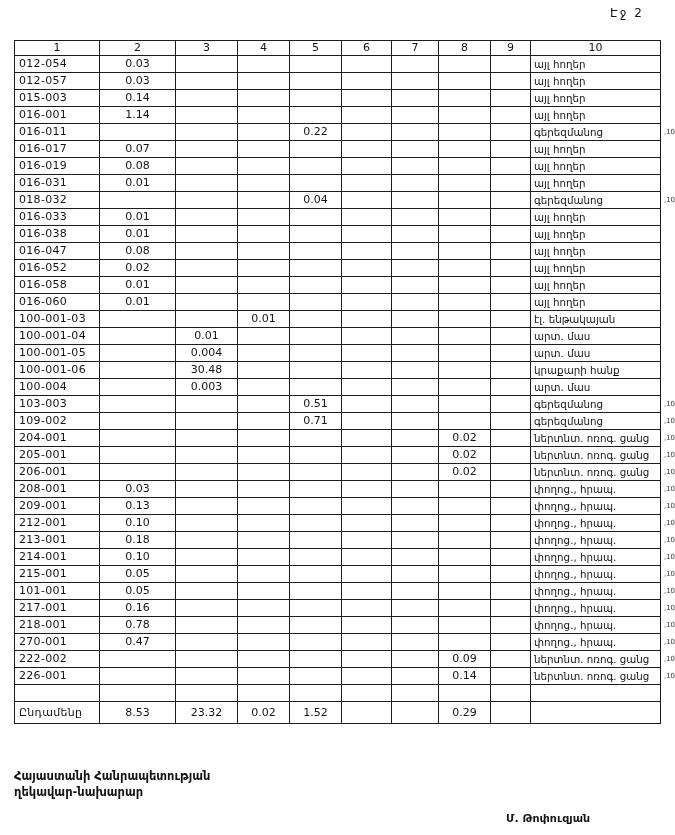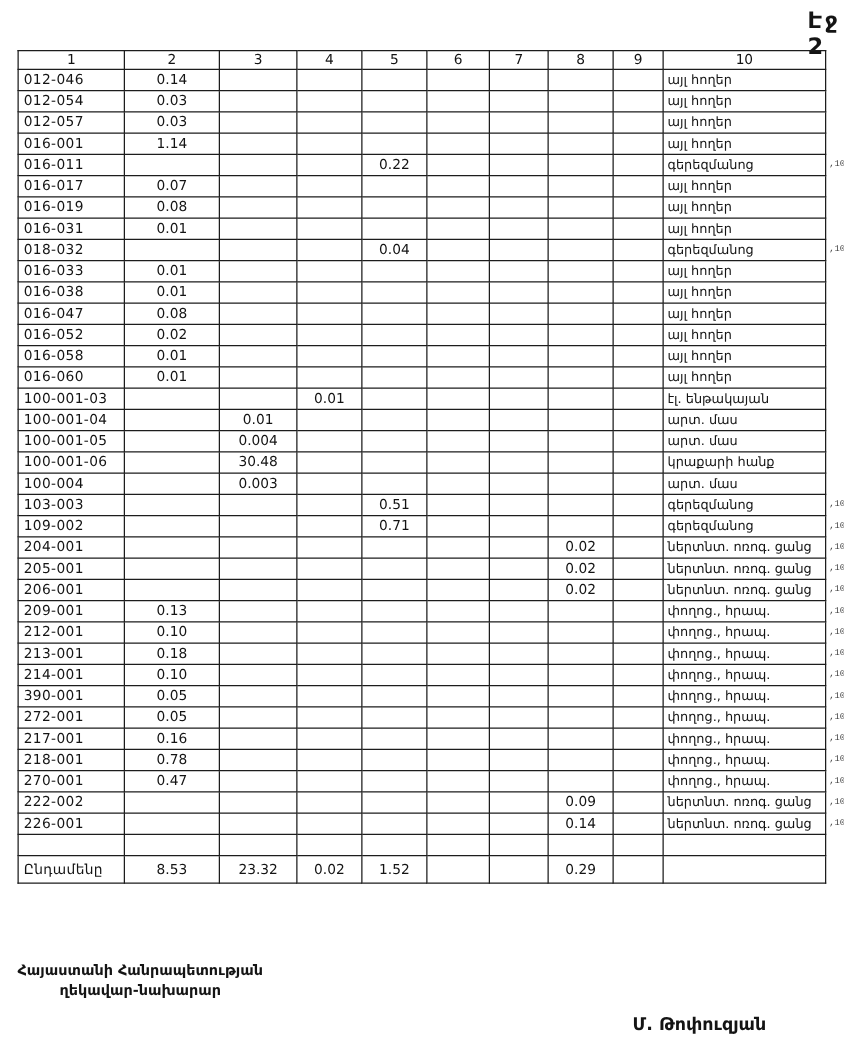--- a/index.html
+++ b/index.html
@@ -6,21 +6,21 @@
   body {
     width: 675px; height: 835px;
     background: #ffffff;
     color: #141414;
     font-family: "DejaVu Sans", sans-serif;
     position: relative;
     overflow: hidden;
   }
   .page-label {
     position: absolute; top: 6px; left: 610px;
-    font-size: 18px; font-weight: bold; letter-spacing: 2px; margin-left: 36px;
+    font-size: 12px; font-weight: normal; letter-spacing: 2px;
   }
   table.sheet {
     position: absolute; left: 14px; top: 40px;
     border-collapse: collapse; table-layout: fixed;
     width: 662px;
   }
   .sheet th, .sheet td {
     border: 1px solid #1c1c1c;
     font-weight: normal;
     font-size: 11px;
@@ -32,30 +32,30 @@
   }
   .sheet thead th { height: 14px; line-height: 14px; text-align: center; }
   .sheet td.cell-c1 { text-align: left; padding-left: 4px; letter-spacing: 0.3px; }
   .sheet td.cell-c2, .sheet td.cell-c3, .sheet td.cell-c4, .sheet td.cell-c5,
   .sheet td.cell-c6, .sheet td.cell-c7, .sheet td.cell-c8, .sheet td.cell-c9 {
     text-align: center;
   }
   .sheet td.cell-c10 { text-align: left; font-size: 10.3px; padding-left: 3px; }
   .sheet .note-cell, .sheet th.note-cell {
     border: none; font-size: 7px; color: #3a3a3a;
-    padding: 0 0 0 2px; text-align: right; font-family: Liberation Mono, monospace;
+    padding: 0 0 0 2px; text-align: center;
   }
   .sheet tfoot td { height: 21px; line-height: 21px; }
   .footer-block {
     position: absolute; left: 14px; top: 768px;
-    font-size: 11.5px; font-weight: bold; line-height: 16px; text-align: center;
+    font-size: 11.5px; font-weight: bold; line-height: 16px;
   }
   .signature {
     position: absolute; left: 506px; top: 812px;
-    font-size: 14px; font-weight: bold;
+    font-size: 11px; font-weight: bold;
   }
 </style>
 </head>
 <body>
 
 <div class="page">
 
   <div class="page-label">Էջ 2</div>
 
   <table class="sheet">
@@ -82,33 +82,20 @@
           <th class="head-cell">6</th>
           <th class="head-cell">7</th>
           <th class="head-cell">8</th>
           <th class="head-cell">9</th>
           <th class="head-cell">10</th>
           <th class="note-cell"></th>
         </tr>
     </thead>
     <tbody>
         <tr>
-          <td class="cell-c1">012-046</td>
-          <td class="cell-c2">0.14</td>
-          <td class="cell-c3"></td>
-          <td class="cell-c4"></td>
-          <td class="cell-c5"></td>
-          <td class="cell-c6"></td>
-          <td class="cell-c7"></td>
-          <td class="cell-c8"></td>
-          <td class="cell-c9"></td>
-          <td class="cell-c10">այլ հողեր</td>
-          <td class="note-cell"></td>
-        </tr>
-        <tr>
           <td class="cell-c1">012-054</td>
           <td class="cell-c2">0.03</td>
           <td class="cell-c3"></td>
           <td class="cell-c4"></td>
           <td class="cell-c5"></td>
           <td class="cell-c6"></td>
           <td class="cell-c7"></td>
           <td class="cell-c8"></td>
           <td class="cell-c9"></td>
           <td class="cell-c10">այլ հողեր</td>
@@ -121,20 +108,33 @@
           <td class="cell-c4"></td>
           <td class="cell-c5"></td>
           <td class="cell-c6"></td>
           <td class="cell-c7"></td>
           <td class="cell-c8"></td>
           <td class="cell-c9"></td>
           <td class="cell-c10">այլ հողեր</td>
           <td class="note-cell"></td>
         </tr>
         <tr>
+          <td class="cell-c1">015-003</td>
+          <td class="cell-c2">0.14</td>
+          <td class="cell-c3"></td>
+          <td class="cell-c4"></td>
+          <td class="cell-c5"></td>
+          <td class="cell-c6"></td>
+          <td class="cell-c7"></td>
+          <td class="cell-c8"></td>
+          <td class="cell-c9"></td>
+          <td class="cell-c10">այլ հողեր</td>
+          <td class="note-cell"></td>
+        </tr>
+        <tr>
           <td class="cell-c1">016-001</td>
           <td class="cell-c2">1.14</td>
           <td class="cell-c3"></td>
           <td class="cell-c4"></td>
           <td class="cell-c5"></td>
           <td class="cell-c6"></td>
           <td class="cell-c7"></td>
           <td class="cell-c8"></td>
           <td class="cell-c9"></td>
           <td class="cell-c10">այլ հողեր</td>
@@ -407,20 +407,33 @@
           <td class="cell-c4"></td>
           <td class="cell-c5"></td>
           <td class="cell-c6"></td>
           <td class="cell-c7"></td>
           <td class="cell-c8">0.02</td>
           <td class="cell-c9"></td>
           <td class="cell-c10">ներտնտ. ոռոգ. ցանց</td>
           <td class="note-cell">,10</td>
         </tr>
         <tr>
+          <td class="cell-c1">208-001</td>
+          <td class="cell-c2">0.03</td>
+          <td class="cell-c3"></td>
+          <td class="cell-c4"></td>
+          <td class="cell-c5"></td>
+          <td class="cell-c6"></td>
+          <td class="cell-c7"></td>
+          <td class="cell-c8"></td>
+          <td class="cell-c9"></td>
+          <td class="cell-c10">փողոց., հրապ.</td>
+          <td class="note-cell">,10</td>
+        </tr>
+        <tr>
           <td class="cell-c1">209-001</td>
           <td class="cell-c2">0.13</td>
           <td class="cell-c3"></td>
           <td class="cell-c4"></td>
           <td class="cell-c5"></td>
           <td class="cell-c6"></td>
           <td class="cell-c7"></td>
           <td class="cell-c8"></td>
           <td class="cell-c9"></td>
           <td class="cell-c10">փողոց., հրապ.</td>
@@ -459,34 +472,34 @@
           <td class="cell-c4"></td>
           <td class="cell-c5"></td>
           <td class="cell-c6"></td>
           <td class="cell-c7"></td>
           <td class="cell-c8"></td>
           <td class="cell-c9"></td>
           <td class="cell-c10">փողոց., հրապ.</td>
           <td class="note-cell">,10</td>
         </tr>
         <tr>
-          <td class="cell-c1">390-001</td>
+          <td class="cell-c1">215-001</td>
           <td class="cell-c2">0.05</td>
           <td class="cell-c3"></td>
           <td class="cell-c4"></td>
           <td class="cell-c5"></td>
           <td class="cell-c6"></td>
           <td class="cell-c7"></td>
           <td class="cell-c8"></td>
           <td class="cell-c9"></td>
           <td class="cell-c10">փողոց., հրապ.</td>
           <td class="note-cell">,10</td>
         </tr>
         <tr>
-          <td class="cell-c1">272-001</td>
+          <td class="cell-c1">101-001</td>
           <td class="cell-c2">0.05</td>
           <td class="cell-c3"></td>
           <td class="cell-c4"></td>
           <td class="cell-c5"></td>
           <td class="cell-c6"></td>
           <td class="cell-c7"></td>
           <td class="cell-c8"></td>
           <td class="cell-c9"></td>
           <td class="cell-c10">փողոց., հրապ.</td>
           <td class="note-cell">,10</td>

